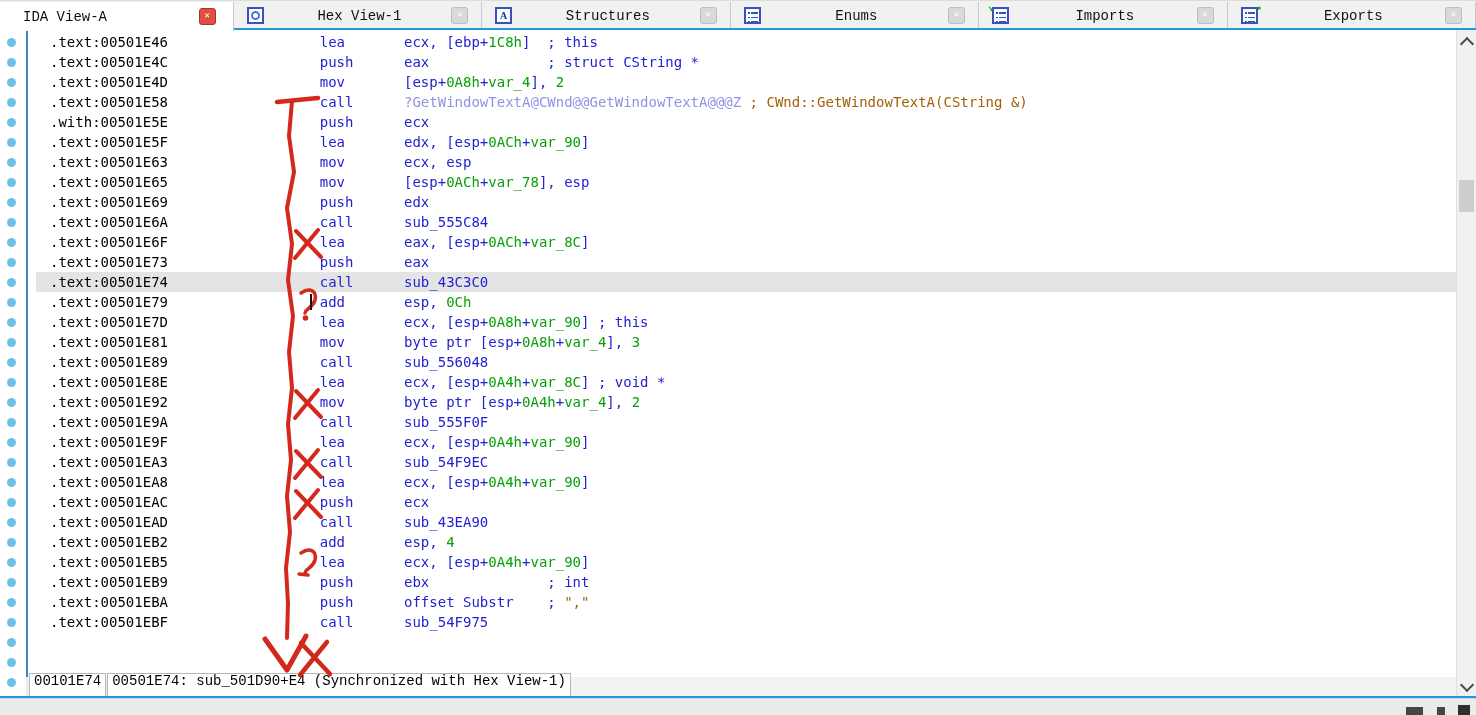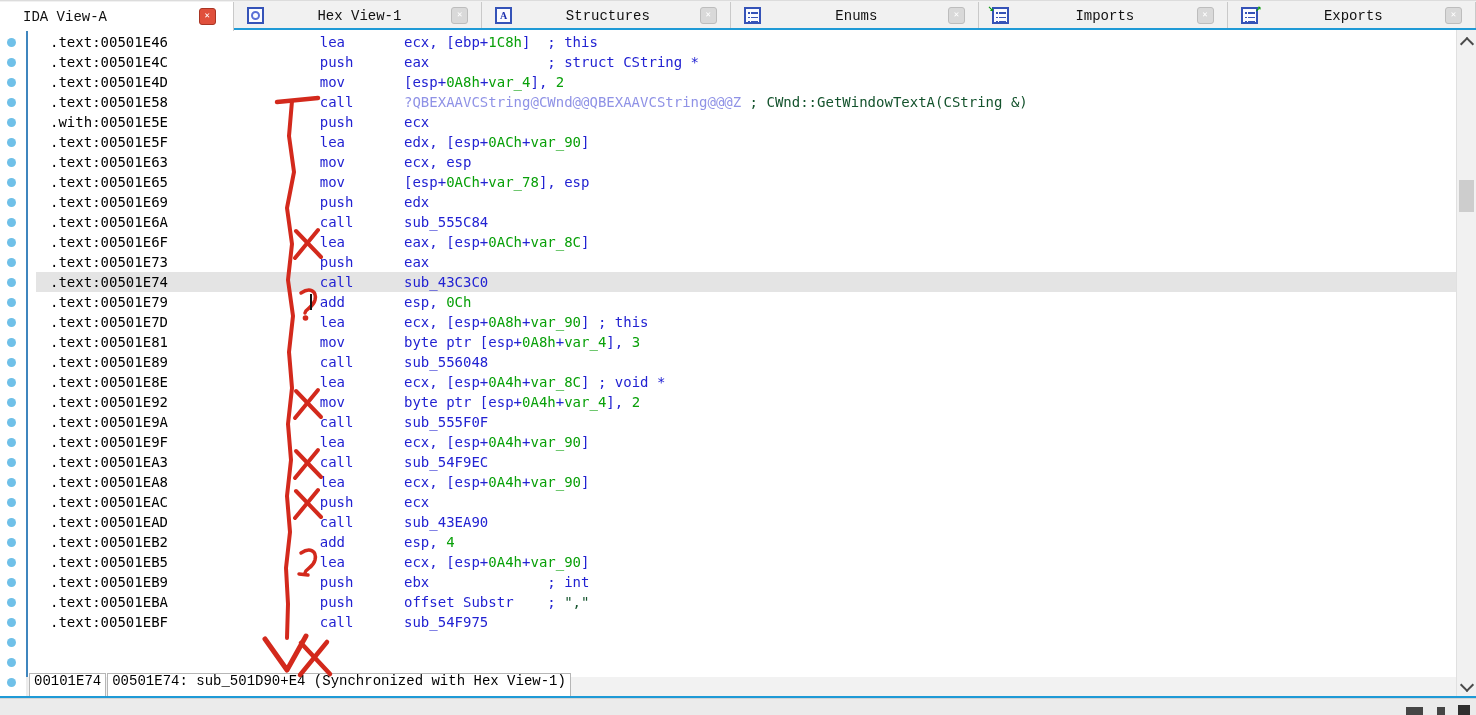--- a/index.html
+++ b/index.html
@@ -50,21 +50,21 @@
   .navband{position:absolute;left:0;top:30px;width:26px;height:667px;background:#fff;}
   .navline{position:absolute;left:26px;top:30px;width:2px;height:647px;background:#3f86be;}
   .dot{position:absolute;left:7px;width:9px;height:9px;border-radius:50%;background:#6fc0e8;}
   .listing{position:absolute;left:36px;top:32px;width:1428px;}
   .row{height:20px;line-height:20px;font-size:14px;white-space:pre;padding-left:14px;}
   .row.hl{background:#e4e4e4;}
   .a{color:#000;}
   .b{color:#2222d2;}
   .g{color:#09a009;}
   .p{color:#8f92e6;}
-  .gy{color:#14532d;}
+  .gy{color:#a16207;}
   
   .vscroll{position:absolute;right:0;top:30px;width:20px;height:667px;background:#f1f1f1;border-left:1px solid #e0e0e0;box-sizing:border-box;}
   .chev{position:absolute;left:5px;width:8px;height:8px;border-left:2px solid #4a4a4a;border-top:2px solid #4a4a4a;}
   .chev.up{top:9px;transform:rotate(45deg);}
   .chev.down{bottom:7px;transform:rotate(225deg);}
   .thumb{position:absolute;left:2px;top:150px;width:15px;height:32px;background:#cdcdcd;}
   
   .statusbar{
     position:absolute;left:28px;top:677px;width:1428px;height:19px;background:#f2f2f2;
     display:flex;align-items:center;font-family:"Liberation Mono",monospace;font-size:14px;color:#000;
@@ -151,21 +151,21 @@
     <span class="dot" style="top: 588px;"></span>
     <span class="dot" style="top: 608px;"></span>
     <span class="dot" style="top: 628px;"></span>
     <span class="dot" style="top: 648px;"></span>
   </div>
 <div class="navline"></div>
 <div class="listing">
     <div class="row"><span class="a">.text:00501E46                  </span><span class="b">lea       </span><span class="b">ecx, [ebp+</span><span class="g">1C8h</span><span class="b">]</span><span class="b">  </span><span class="b">; this</span></div>
     <div class="row"><span class="a">.text:00501E4C                  </span><span class="b">push      </span><span class="b">eax</span><span class="b">              </span><span class="b">; struct CString *</span></div>
     <div class="row"><span class="a">.text:00501E4D                  </span><span class="b">mov       </span><span class="b">[esp+</span><span class="g">0A8h</span><span class="b">+</span><span class="g">var_4</span><span class="b">], </span><span class="g">2</span></div>
-    <div class="row"><span class="a">.text:00501E58                  </span><span class="b">call      </span><span class="p">?QBEXAAVCString@CWnd@@QBEXAAVCString@@@Z</span><span class="b"> </span><span class="gy">; CWnd::GetWindowTextA(CString &amp;)</span></div>
+    <div class="row"><span class="a">.text:00501E58                  </span><span class="b">call      </span><span class="p">?GetWindowTextA@CWnd@@GetWindowTextA@@@Z</span><span class="b"> </span><span class="gy">; CWnd::GetWindowTextA(CString &amp;)</span></div>
     <div class="row"><span class="a">.with:00501E5E                  </span><span class="b">push      </span><span class="b">ecx</span></div>
     <div class="row"><span class="a">.text:00501E5F                  </span><span class="b">lea       </span><span class="b">edx, [esp+</span><span class="g">0ACh</span><span class="b">+</span><span class="g">var_90</span><span class="b">]</span></div>
     <div class="row"><span class="a">.text:00501E63                  </span><span class="b">mov       </span><span class="b">ecx, esp</span></div>
     <div class="row"><span class="a">.text:00501E65                  </span><span class="b">mov       </span><span class="b">[esp+</span><span class="g">0ACh</span><span class="b">+</span><span class="g">var_78</span><span class="b">], esp</span></div>
     <div class="row"><span class="a">.text:00501E69                  </span><span class="b">push      </span><span class="b">edx</span></div>
     <div class="row"><span class="a">.text:00501E6A                  </span><span class="b">call      </span><span class="b">sub_555C84</span></div>
     <div class="row"><span class="a">.text:00501E6F                  </span><span class="b">lea       </span><span class="b">eax, [esp+</span><span class="g">0ACh</span><span class="b">+</span><span class="g">var_8C</span><span class="b">]</span></div>
     <div class="row"><span class="a">.text:00501E73                  </span><span class="b">push      </span><span class="b">eax</span></div>
     <div class="row hl"><span class="a">.text:00501E74                  </span><span class="b">call      </span><span class="b">sub_43C3C0</span></div>
     <div class="row"><span class="a">.text:00501E79                  </span><span class="b">add       </span><span class="b">esp, </span><span class="g">0Ch</span></div>

